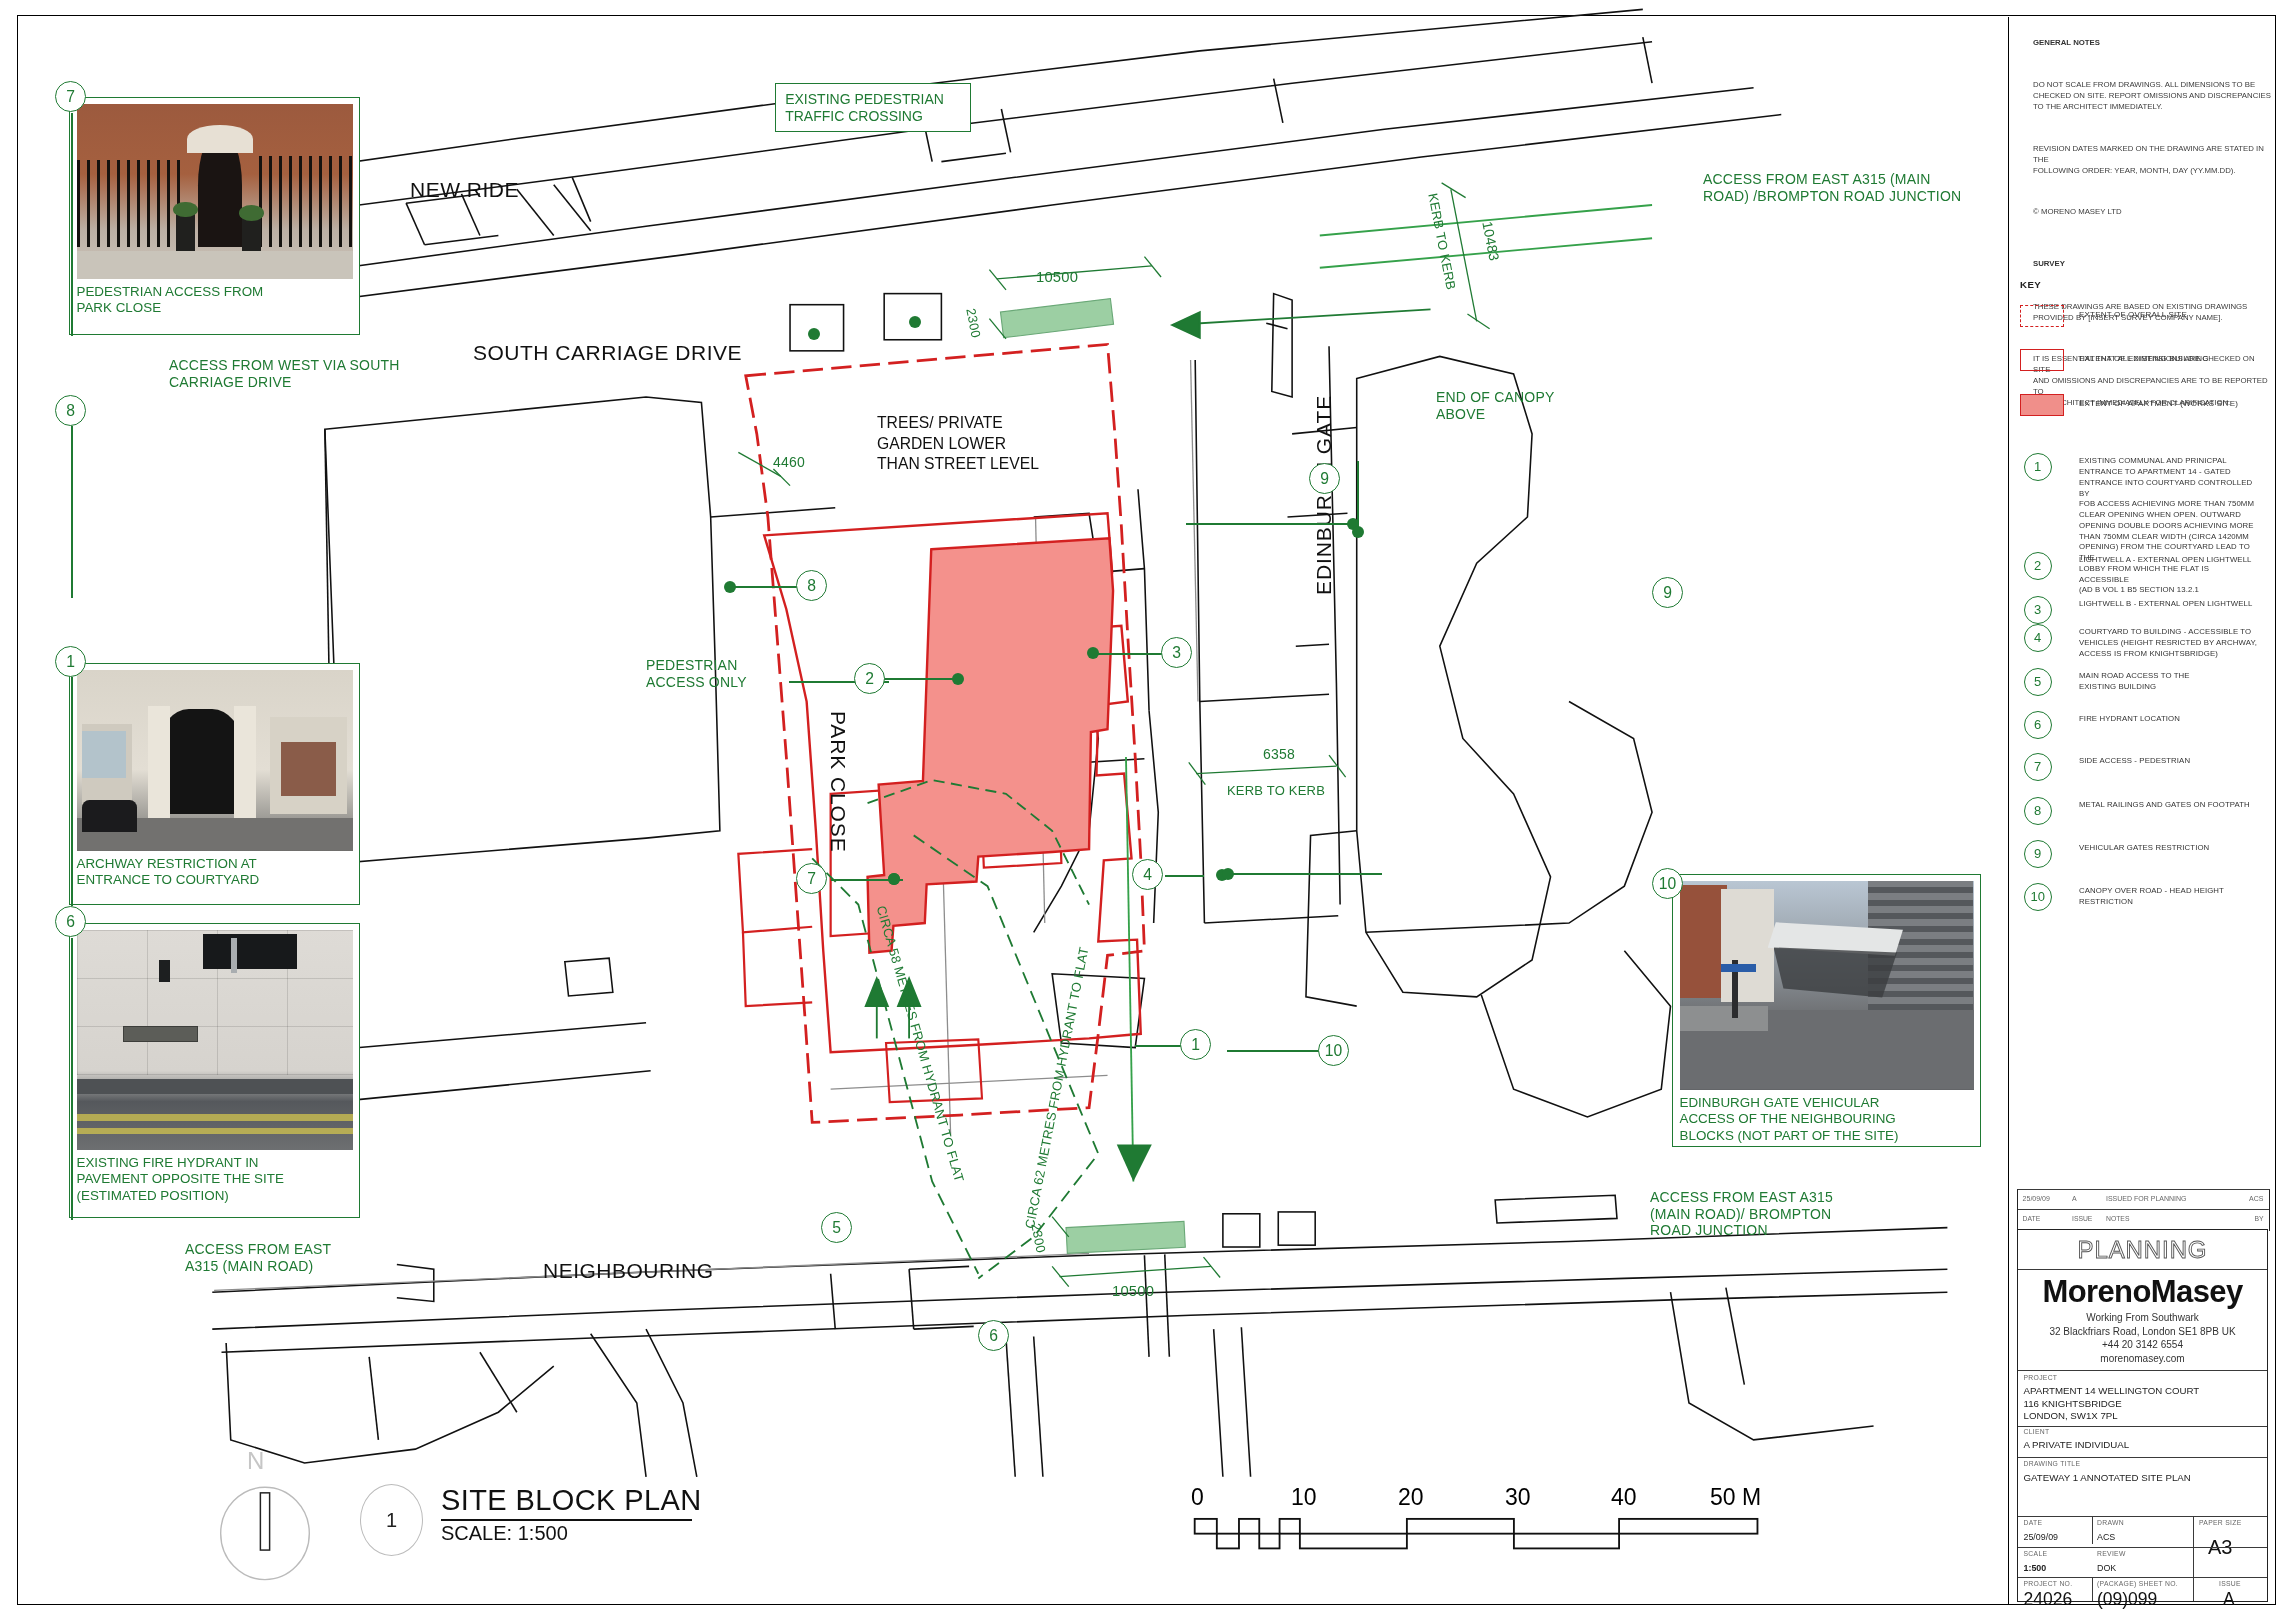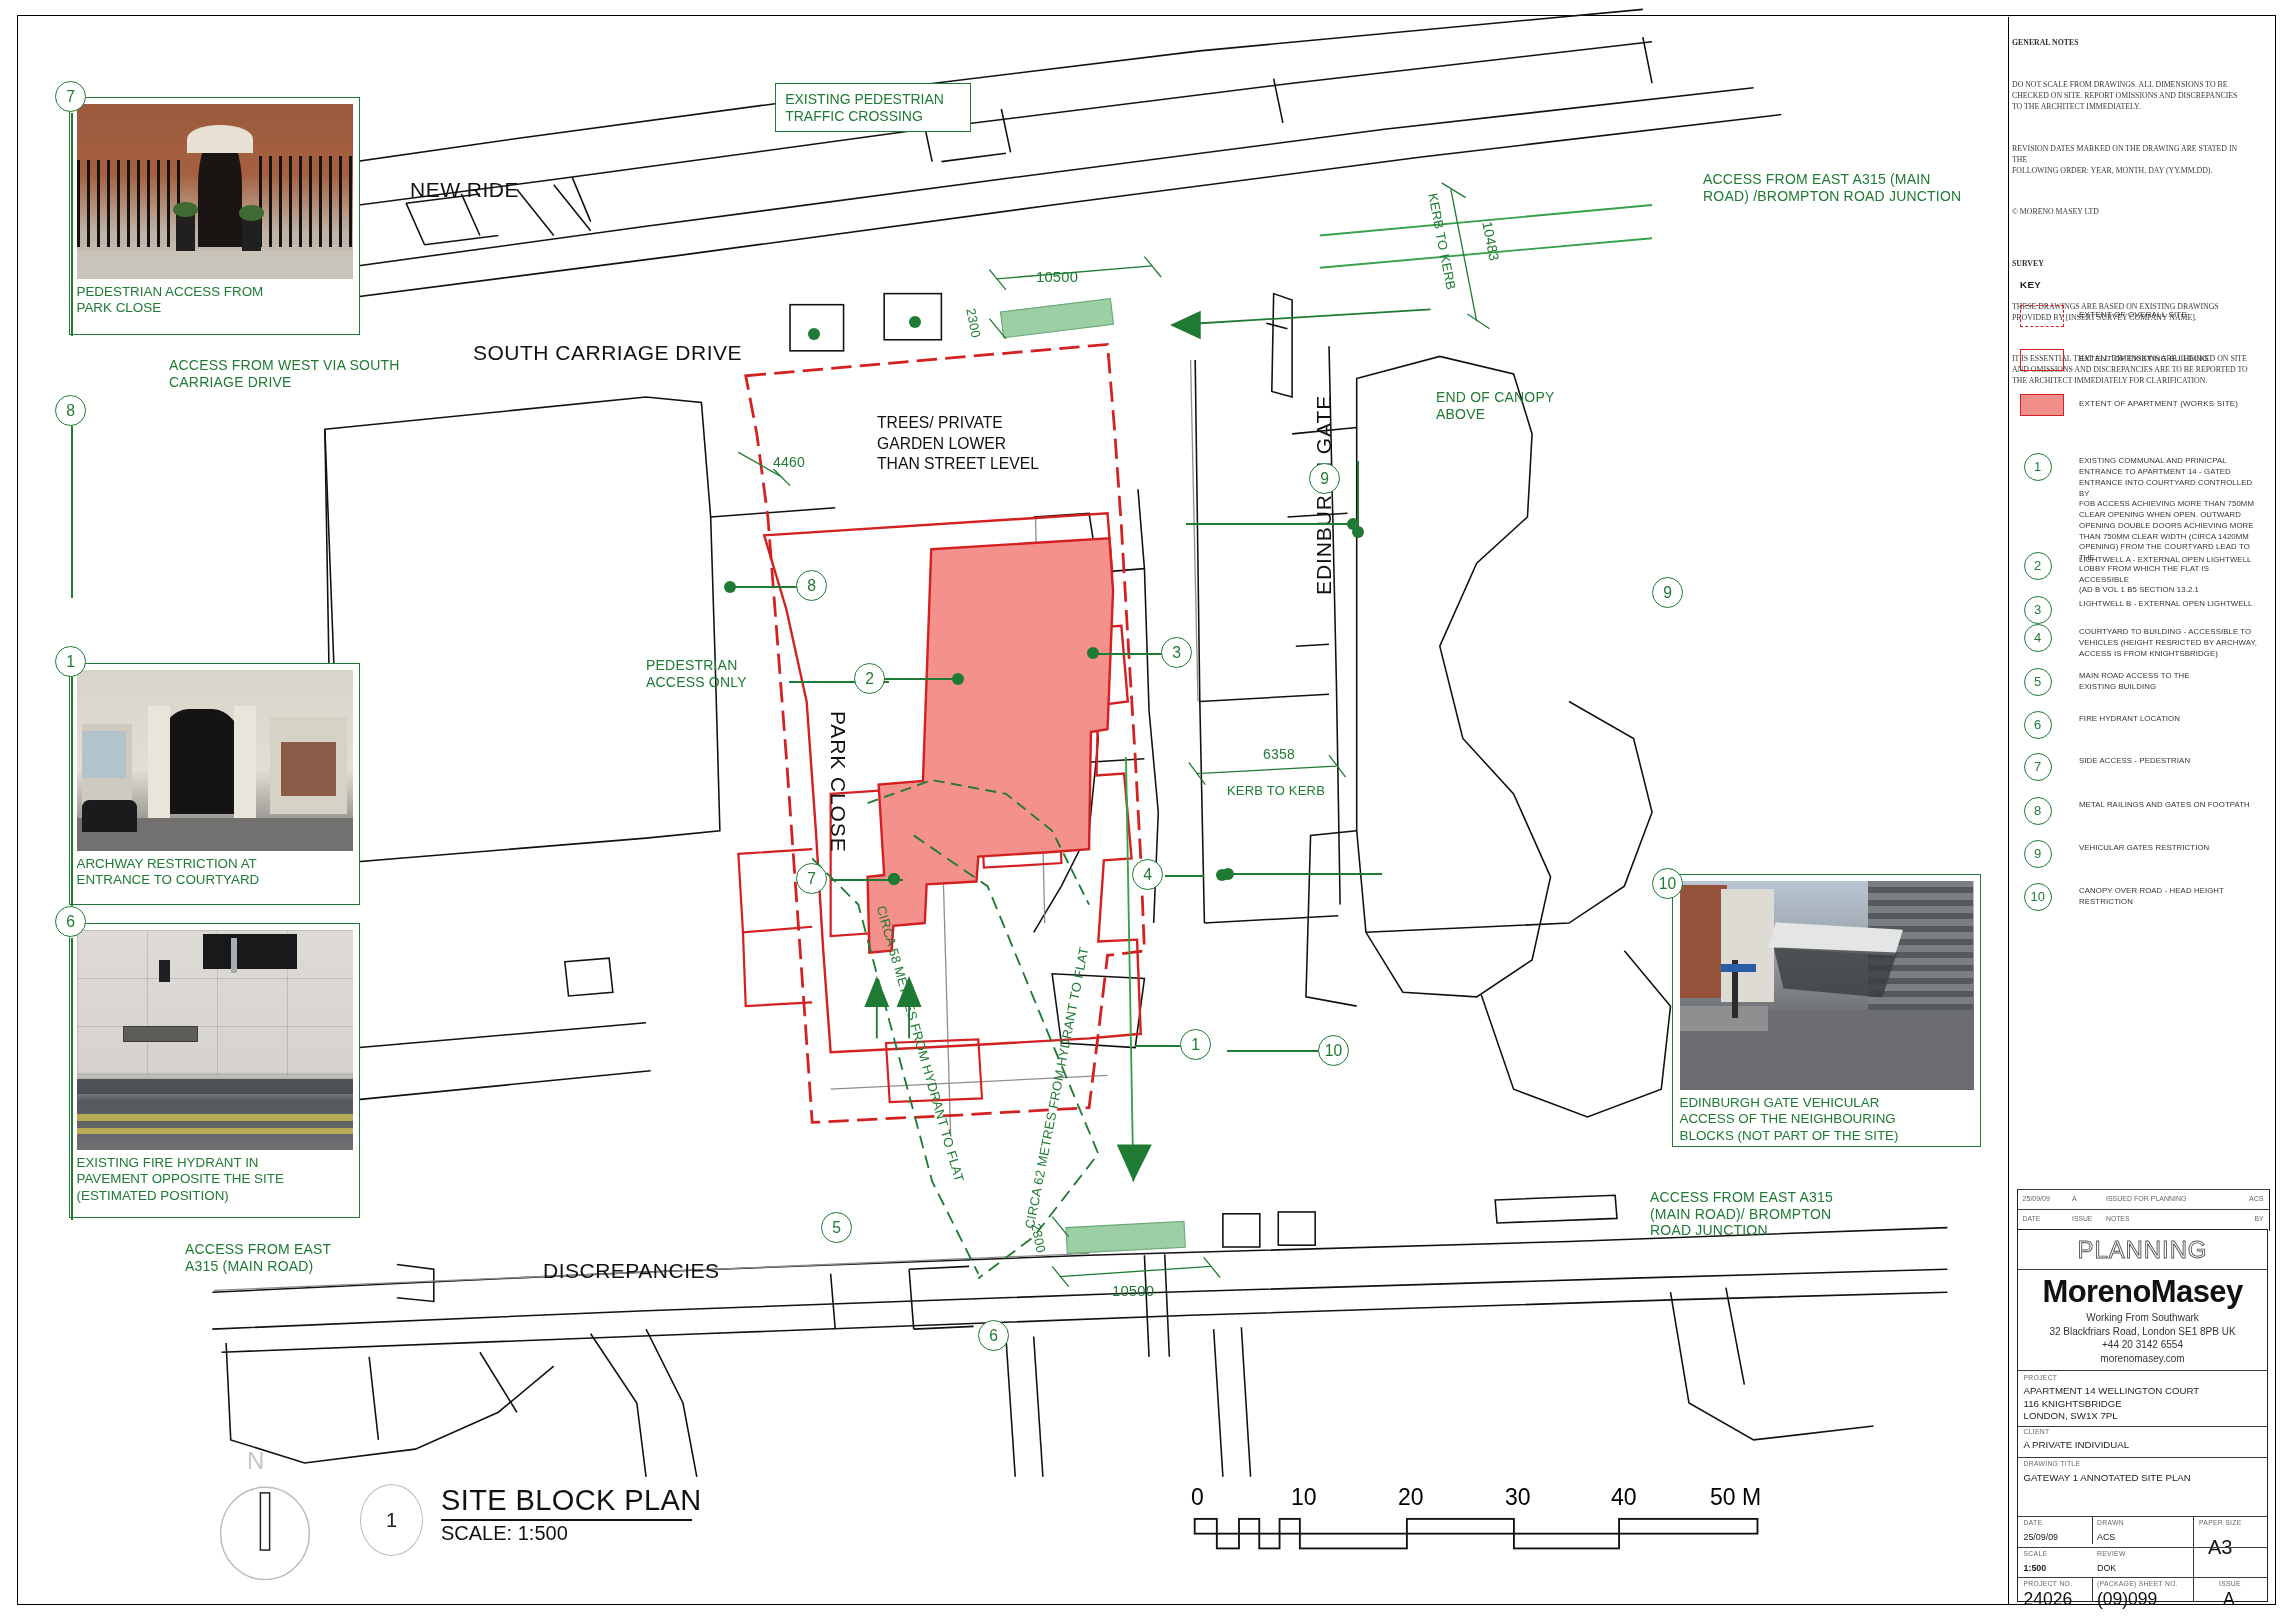--- a/index.html
+++ b/index.html
@@ -100,26 +100,25 @@
   #rightpanel {
     position: absolute;
     left: 2008px; top: 16.6px;
     width: 266px; height: 1587px;
     border-left: 1.8px solid #000;
     box-sizing: border-box;
     background: #fff;
   }
   .notes {
     position: absolute;
-    left: 3px; top: 9.2px; width: 238px;
+    left: 24px; top: 9.2px; width: 238px;
     font-size: 7.8px;
     line-height: 1.42;
     color: #3a3a3a;
     white-space: pre-line;
-    font-family: Liberation Serif, serif;
   }
   .notes .hd { font-weight: bold; color:#333; }
   .key-title {
     position: absolute; left: 11px; top: 262px;
     font-size: 9.7px; font-weight: bold; color: #222;
     letter-spacing: 0.4px;
   }
   .key-swatch-row { position: absolute; left: 11px; }
   .sw {
     position: absolute; left: 0; top: 0;
@@ -344,21 +343,21 @@
   <div class="abs blk-text" style="left:410px; top:177px; font-size:21px; letter-spacing:0.5px;">NEW RIDE</div>
 
   <div class="abs blk-text" style="left:473px; top:340px; font-size:21px; letter-spacing:0.5px;">SOUTH CARRIAGE DRIVE</div>
 
   <div class="abs blk-text rotv" style="left:826px; top:711px; font-size:21px; letter-spacing:0.9px;
               transform:rotate(90deg) translateY(-100%);">PARK CLOSE</div>
 
   <div class="abs blk-text rotv" style="left:1311px; top:595px; font-size:21px; letter-spacing:0.9px;
               transform:rotate(-90deg); transform-origin:left top;">EDINBURGH GATE</div>
 
-  <div class="abs blk-text" style="left:543px; top:1258px; font-size:21px; letter-spacing:0.5px;">DISCREPANCIES</div>
+  <div class="abs blk-text" style="left:543px; top:1258px; font-size:21px; letter-spacing:0.5px;">NEIGHBOURING</div>
 
   <div class="abs blk-text" style="left:877px; top:413px; font-size:15.7px; line-height:1.32;">TREES/ PRIVATE
 GARDEN LOWER
 THAN STREET LEVEL</div>
 
   <div class="callout-box" style="left:775px; top:83px; width:196px;">EXISTING PEDESTRIAN
 TRAFFIC CROSSING</div>
 
   <div class="abs green-text" style="left:1703px; top:171px; width:305px;">ACCESS FROM EAST A315 (MAIN
 ROAD) /BROMPTON ROAD JUNCTION</div>

